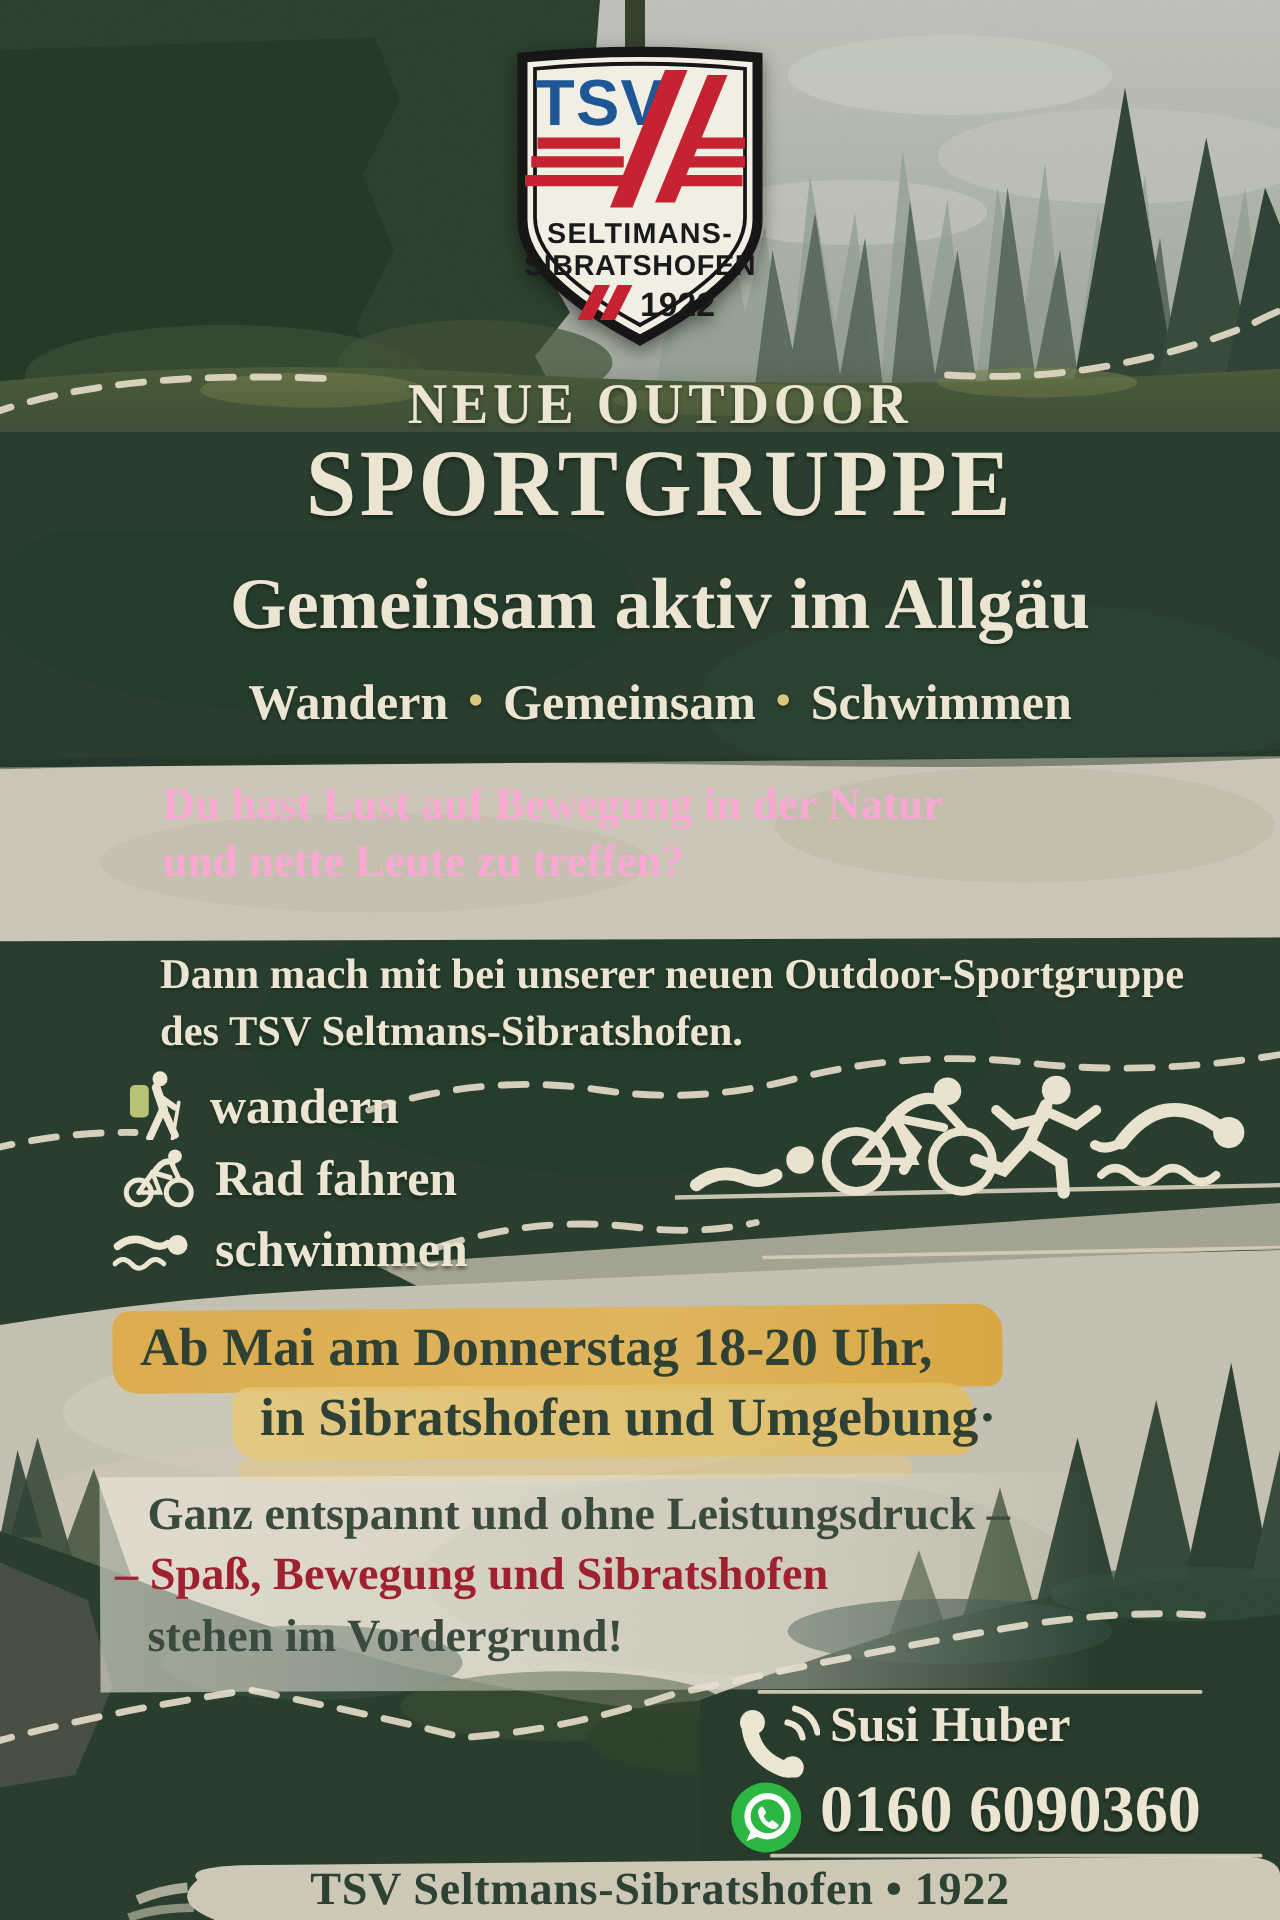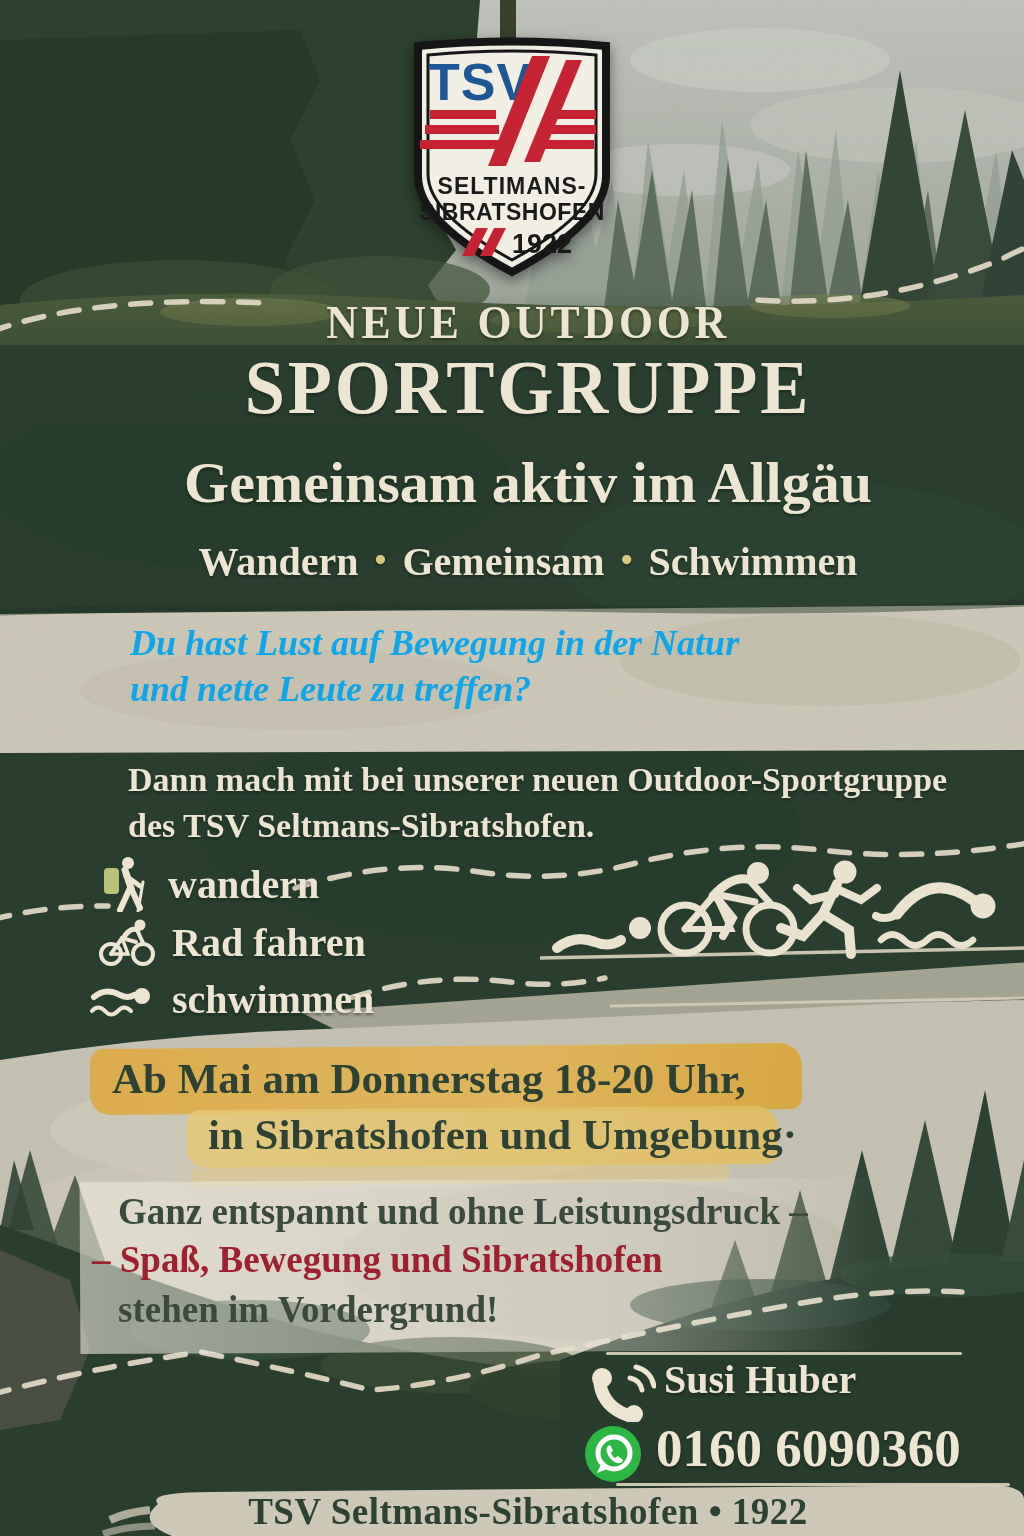--- a/index.html
+++ b/index.html
@@ -13,21 +13,21 @@
   .abs{position:absolute;}
   .bg{position:absolute;inset:0;width:1024px;height:1536px;}
   .t{position:absolute;line-height:1.08;white-space:nowrap;}
   .center{left:0;width:100%;text-align:center;}
   .cream{color:#ece5d1;text-shadow:0 2px 3px rgba(8,18,10,.45);}
   .title1{top:298px;font-size:46px;font-weight:800;letter-spacing:4px;transform:scaleX(.95);}
   .title2{top:346px;font-size:76px;font-weight:800;letter-spacing:3px;transform:scaleX(.95);}
   .subtitle{top:452px;font-size:58px;font-weight:700;}
   .acts{top:540px;font-size:40px;font-weight:700;}
   .acts .dot{color:#d9c77c;margin:0 16px;font-size:34px;vertical-align:4px;}
-  .q{font-size:36px;font-weight:700;color:#0ea5e9;font-style:italic;}
+  .q{font-size:36px;font-weight:700;color:#f9a8d4;}
   .inv{font-size:34px;font-weight:700;}
   .activity-row{position:absolute;display:flex;align-items:center;gap:16px;}
   .activity-row .lbl{font-size:40px;font-weight:700;color:#ece5d1;text-shadow:0 2px 3px rgba(8,18,10,.45);}
   .hl{position:absolute;border-radius:14px 22px 12px 20px;}
   .hl1{left:90px;top:1046px;width:712px;height:66px;background:linear-gradient(92deg,#dcab49,#e0b45a 60%,#d9a63e);transform:rotate(-.5deg);opacity:.95;}
   .hl2{left:186px;top:1108px;width:592px;height:58px;background:linear-gradient(92deg,#e7c878,#e3bd5e);transform:rotate(-.4deg);opacity:.85;}
   .hl3{left:190px;top:1166px;width:540px;height:18px;background:#e7c878;opacity:.45;transform:rotate(-.5deg);}
   .sched{font-size:43px;font-weight:800;color:#2e4134;}
   .motto-panel{left:80px;top:1180px;width:800px;height:172px;
     background:linear-gradient(90deg,rgba(238,234,221,.6),rgba(238,234,221,.35) 70%,rgba(238,234,221,0));

